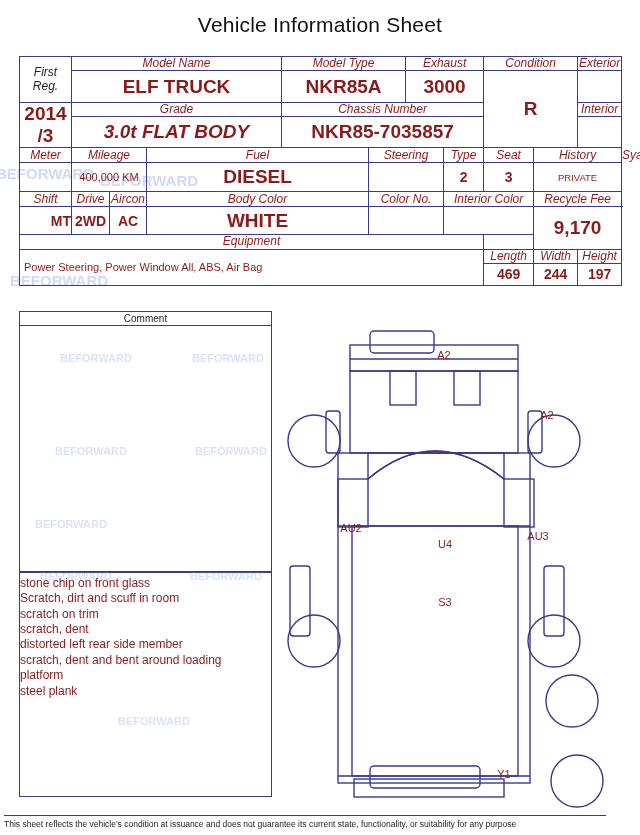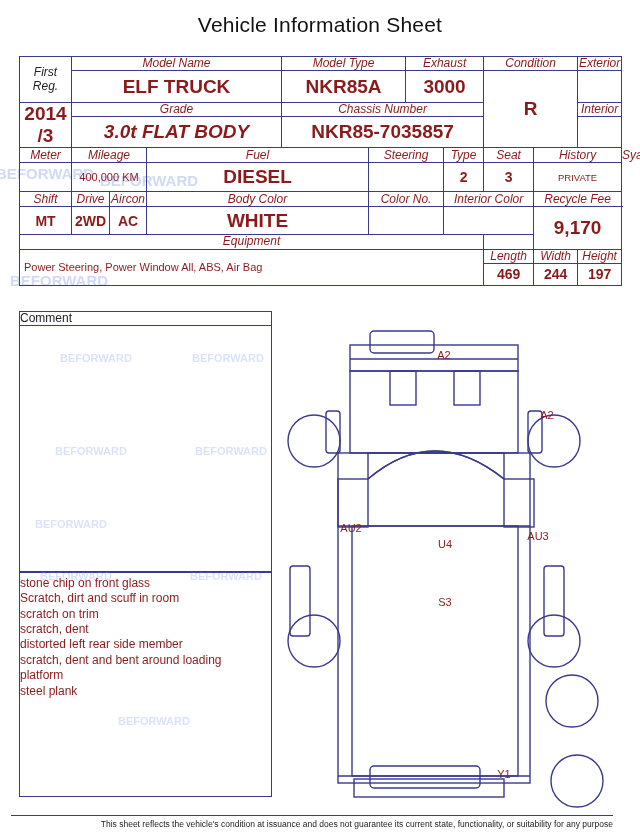--- a/index.html
+++ b/index.html
@@ -37,43 +37,43 @@
   .val-xs{font-size:9.5px;}
 
   
   .topwrap{position:absolute;left:19px;top:56px;width:602px;}
   table.top{width:602px;}
 
   
   .leftcol{position:absolute;left:19px;top:311px;width:253px;}
   .boxhdr{
     border:1px solid #3a3a8c;border-bottom:none;
-    font-size:12px;color:#222;text-align:left;height:13px;line-height:13px;
+    font-size:10px;color:#222;text-align:center;height:13px;line-height:13px;
   }
   .boxbody{
     border:1px solid #3a3a8c;
     box-sizing:border-box;
     font-size:12px;
     color:#8b1a1a;
     padding:3px 0;
     line-height:1.28;
     position:relative;
   }
   #comment-body{height:247px;}
   #special-body{height:225px;}
 
   
   .diagram{position:absolute;left:282px;top:311px;width:339px;height:500px;}
   .diagram svg{display:block;}
 
   
   .footer{
-    position:absolute;left:11px;top:815px;width:602px;
+    position:absolute;left:4px;top:815px;width:602px;
     border-top:1px solid #3a3a8c;
-    font-size:8.5px;color:#222;text-align:right;padding-top:3px;
+    font-size:8.5px;color:#222;text-align:left;padding-top:3px;
   }
 
   
   .wm{
     position:absolute;pointer-events:none;
     color:rgba(120,150,230,0.28);
     font-size:11px;font-weight:bold;white-space:nowrap;
   }
   .wm2{
     position:absolute;pointer-events:none;
@@ -173,21 +173,21 @@
         <td class="lbl" style="height:14px;">Shift</td>
         <td class="lbl">Drive</td>
         <td class="lbl">Aircon</td>
         <td colspan="5" class="lbl">Body Color</td>
         <td colspan="2" class="lbl">Color No.</td>
         <td colspan="2" class="lbl">Interior Color</td>
         <td colspan="3" class="lbl">Recycle Fee</td>
       </tr>
 
       <tr>
-        <td class="val-md" style="height:27px;">MT</td>
+        <td class="val-md" style="height:27px;text-align:right;">MT</td>
         <td class="val-md">2WD</td>
         <td class="val-md">AC</td>
         <td colspan="5" class="val-lg">WHITE</td>
         <td colspan="2"></td>
         <td colspan="2"></td>
         <td colspan="3" rowspan="2" class="val-lg">9,170</td>
       </tr>
 
       <tr>
         <td colspan="11" class="lbl" style="height:13px;">Equipment</td>

